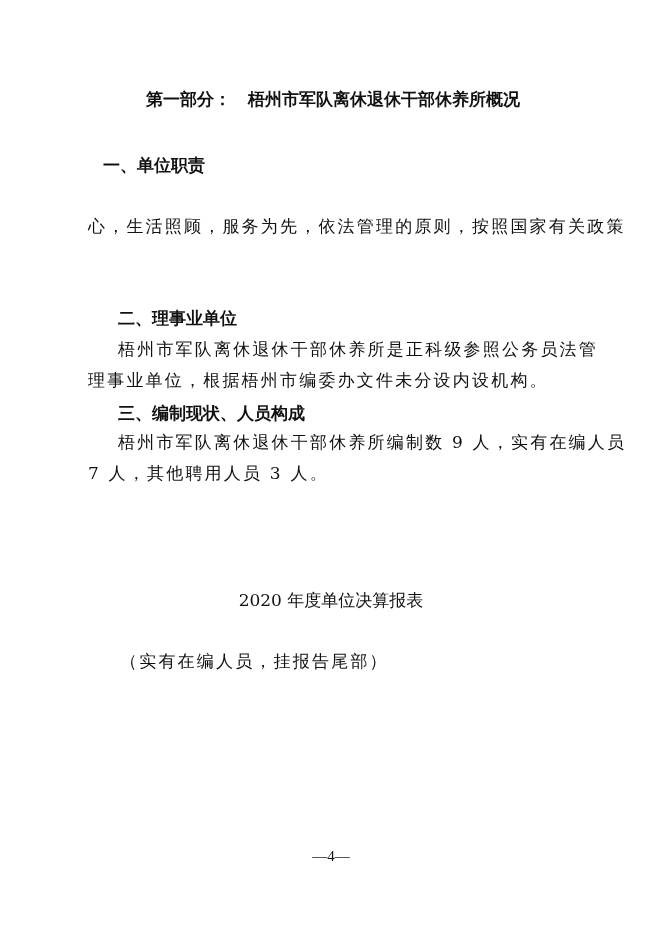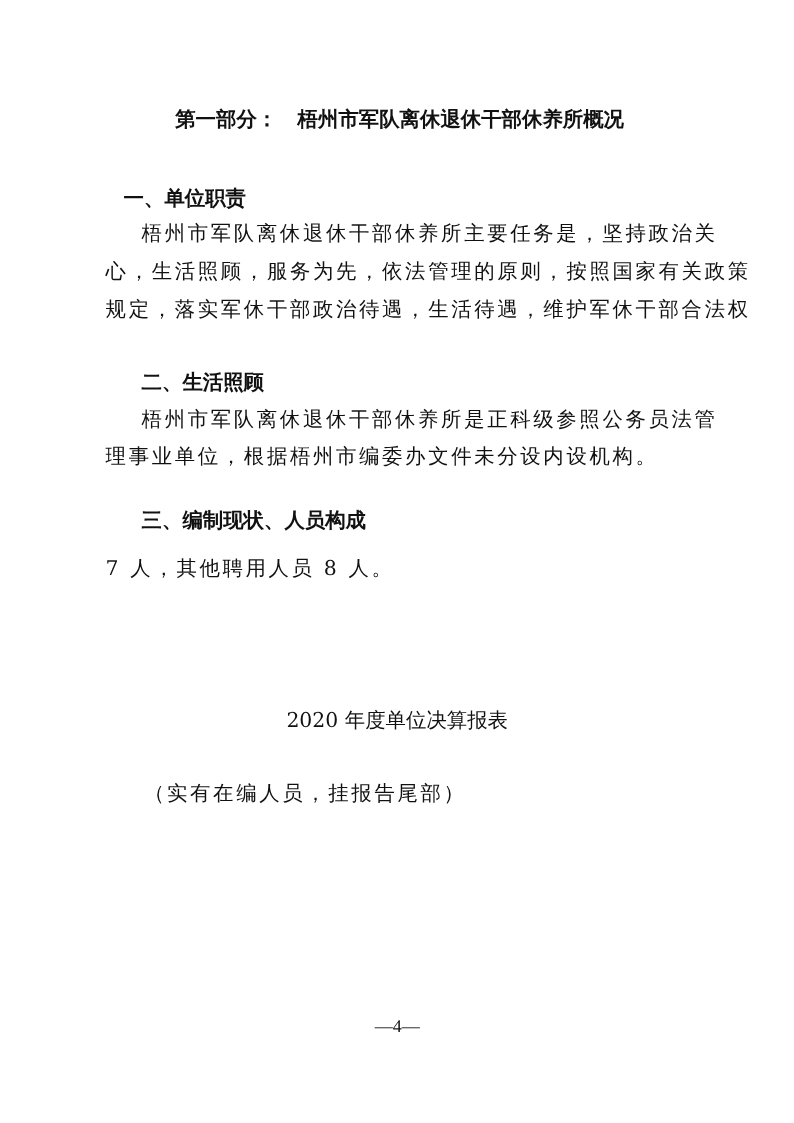--- a/index.html
+++ b/index.html
@@ -11,29 +11,28 @@
   .sub { left: 118px; }
   .pnum { position: absolute; left: 0; width: 662px; text-align: center; top: 848px; font-family: "Liberation Serif", serif; font-size: 15px; }
 </style>
 </head>
 <body>
 
 <div class="page">
   <div class="heading" style="left:146px; top:88px;">第一部分：　梧州市军队离休退休干部休养所概况</div>
 
   <div class="heading" style="left:103px; top:154px;">一、单位职责</div>
-  <div class="body-line sub" style="top:183px;">梧州市军队离休退休干部休养所主要任务是，坚持政治关</div>
   <div class="body-line" style="top:215px;">心，生活照顾，服务为先，依法管理的原则，按照国家有关政策</div>
-  <div class="body-line" style="top:246px;">规定，落实军休干部政治待遇，生活待遇，维护军休干部合法权</div>
 
-  <div class="heading" style="left:118px; top:307px;">二、生活照顾</div>
+  <div class="heading" style="left:118px; top:307px;">二、理事业单位</div>
   <div class="body-line sub" style="top:338px;">梧州市军队离休退休干部休养所是正科级参照公务员法管</div>
   <div class="body-line" style="top:369px;">理事业单位，根据梧州市编委办文件未分设内设机构。</div>
 
-  <div class="heading" style="left:118px; top:422px;text-align:center;">三、编制现状、人员构成</div>
-  <div class="body-line" style="top:462px;">7 人，其他聘用人员 8 人。</div>
+  <div class="heading" style="left:118px; top:402px;text-align:center;">三、编制现状、人员构成</div>
+  <div class="body-line sub" style="top:431px;">梧州市军队离休退休干部休养所编制数 9 人，实有在编人员</div>
+  <div class="body-line" style="top:462px;">7 人，其他聘用人员 3 人。</div>
 
   <div class="heading center" style="top:589px; font-weight:normal; font-family:'DejaVu Serif', serif;text-align:center;">2020 年度单位决算报表</div>
 
   <div class="body-line" style="left:120px; top:650px;">（实有在编人员，挂报告尾部）</div>
 
   <div class="pnum">—4—</div>
 </div>
 
 </body></html>

